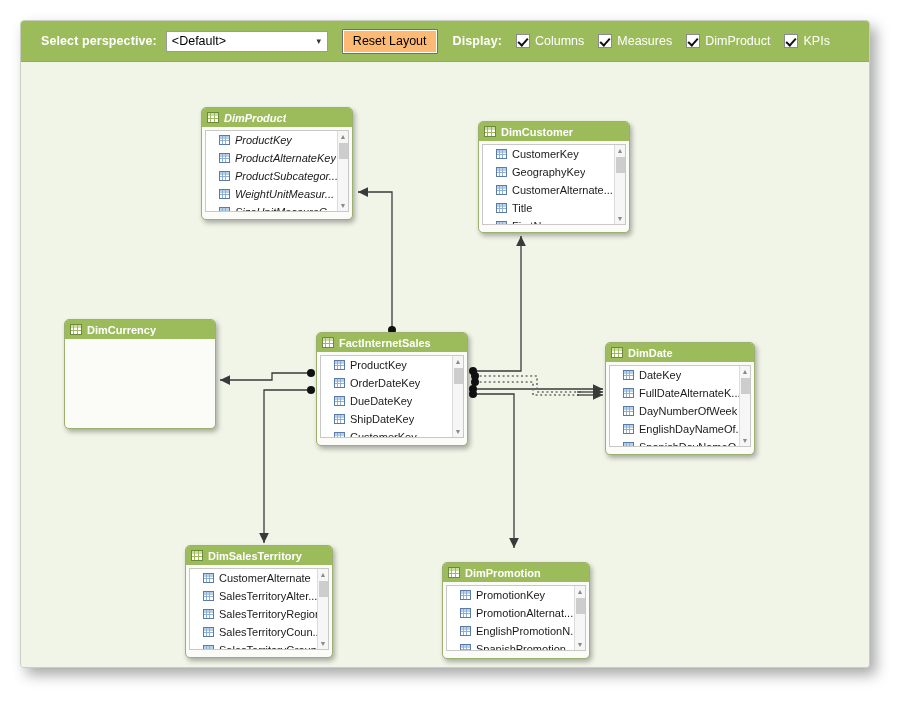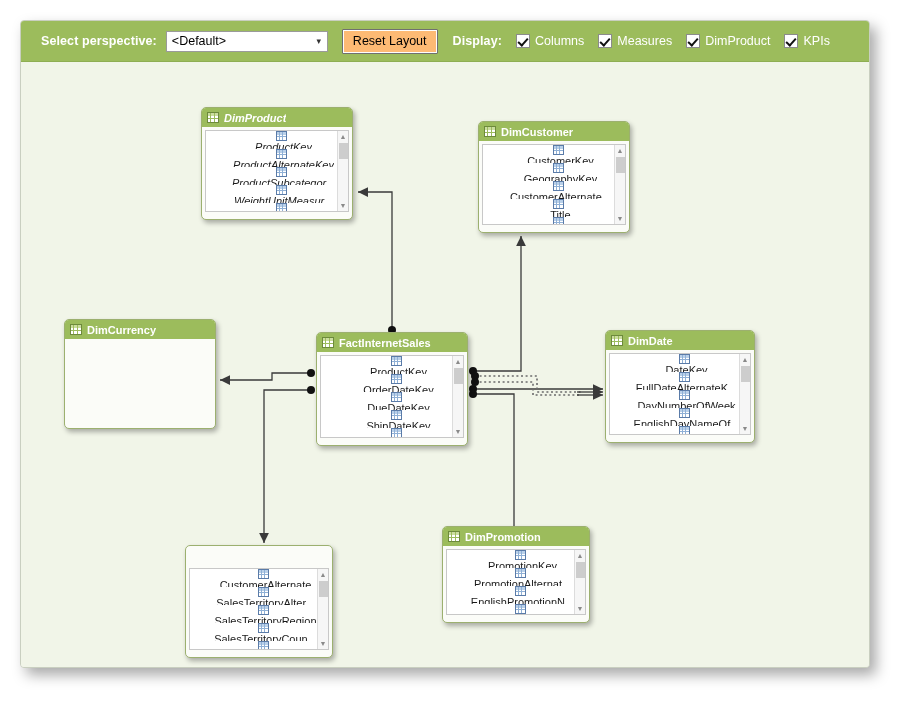--- a/index.html
+++ b/index.html
@@ -139,21 +139,20 @@
     border:1px solid #c8c8c8;
     box-sizing:border-box;
     overflow:hidden;
   }
   .col-row{
     display:flex;
     align-items:center;
     height:18px;
     padding-left:13px;
     box-sizing:border-box;
-    flex-direction:column;
   }
   .col-ico{
     width:11px;height:10px;
     flex:0 0 auto;
     background:#ffffff;
     border:1px solid #5a7ba8;
     box-sizing:border-box;
     margin-right:5px;
     background-image:
       linear-gradient(to right,transparent 2px,#8fb0d6 2px,#8fb0d6 3px,transparent 3px,transparent 5px,#8fb0d6 5px,#8fb0d6 6px,transparent 6px),
@@ -362,21 +361,21 @@
               <span class="col-ico"></span>
               <span class="col-name">CustomerKey</span>
             </div>
             <div class="vscroll">
               <div class="up">▲</div>
               <div class="thumb"></div>
               <div class="dn">▼</div>
             </div>
           </div>
         </div>
-        <div class="tbl" style="left: 584px; top: 268px; width: 150px; height: 113px;">
+        <div class="tbl" style="left: 584px; top: 280px; width: 150px; height: 113px;">
           <div class="tbl-head">
             <span class="grid-ico"></span>
             <span class="t-name">DimDate</span>
           </div>
           <div class="tbl-body">
             <div class="col-row">
               <span class="col-ico"></span>
               <span class="col-name">DateKey</span>
             </div>
             <div class="col-row">
@@ -396,20 +395,24 @@
               <span class="col-name">SpanishDayNameO...</span>
             </div>
             <div class="vscroll">
               <div class="up">▲</div>
               <div class="thumb"></div>
               <div class="dn">▼</div>
             </div>
           </div>
         </div>
         <div class="tbl" style="left: 164px; top: 483px; width: 148px; height: 113px;">
+          <div class="tbl-head">
+            <span class="grid-ico"></span>
+            <span class="t-name">DimSalesTerritory</span>
+          </div>
           <div class="tbl-body">
             <div class="col-row">
               <span class="col-ico"></span>
               <span class="col-name">CustomerAlternate</span>
             </div>
             <div class="col-row">
               <span class="col-ico"></span>
               <span class="col-name">SalesTerritoryAlter...</span>
             </div>
             <div class="col-row">
@@ -424,21 +427,21 @@
               <span class="col-ico"></span>
               <span class="col-name">SalesTerritoryGroup</span>
             </div>
             <div class="vscroll">
               <div class="up">▲</div>
               <div class="thumb"></div>
               <div class="dn">▼</div>
             </div>
           </div>
         </div>
-        <div class="tbl" style="left: 421px; top: 464px; width: 148px; height: 97px;">
+        <div class="tbl" style="left: 421px; top: 500px; width: 148px; height: 97px;">
           <div class="tbl-head">
             <span class="grid-ico"></span>
             <span class="t-name">DimPromotion</span>
           </div>
           <div class="tbl-body">
             <div class="col-row">
               <span class="col-ico"></span>
               <span class="col-name">PromotionKey</span>
             </div>
             <div class="col-row">

